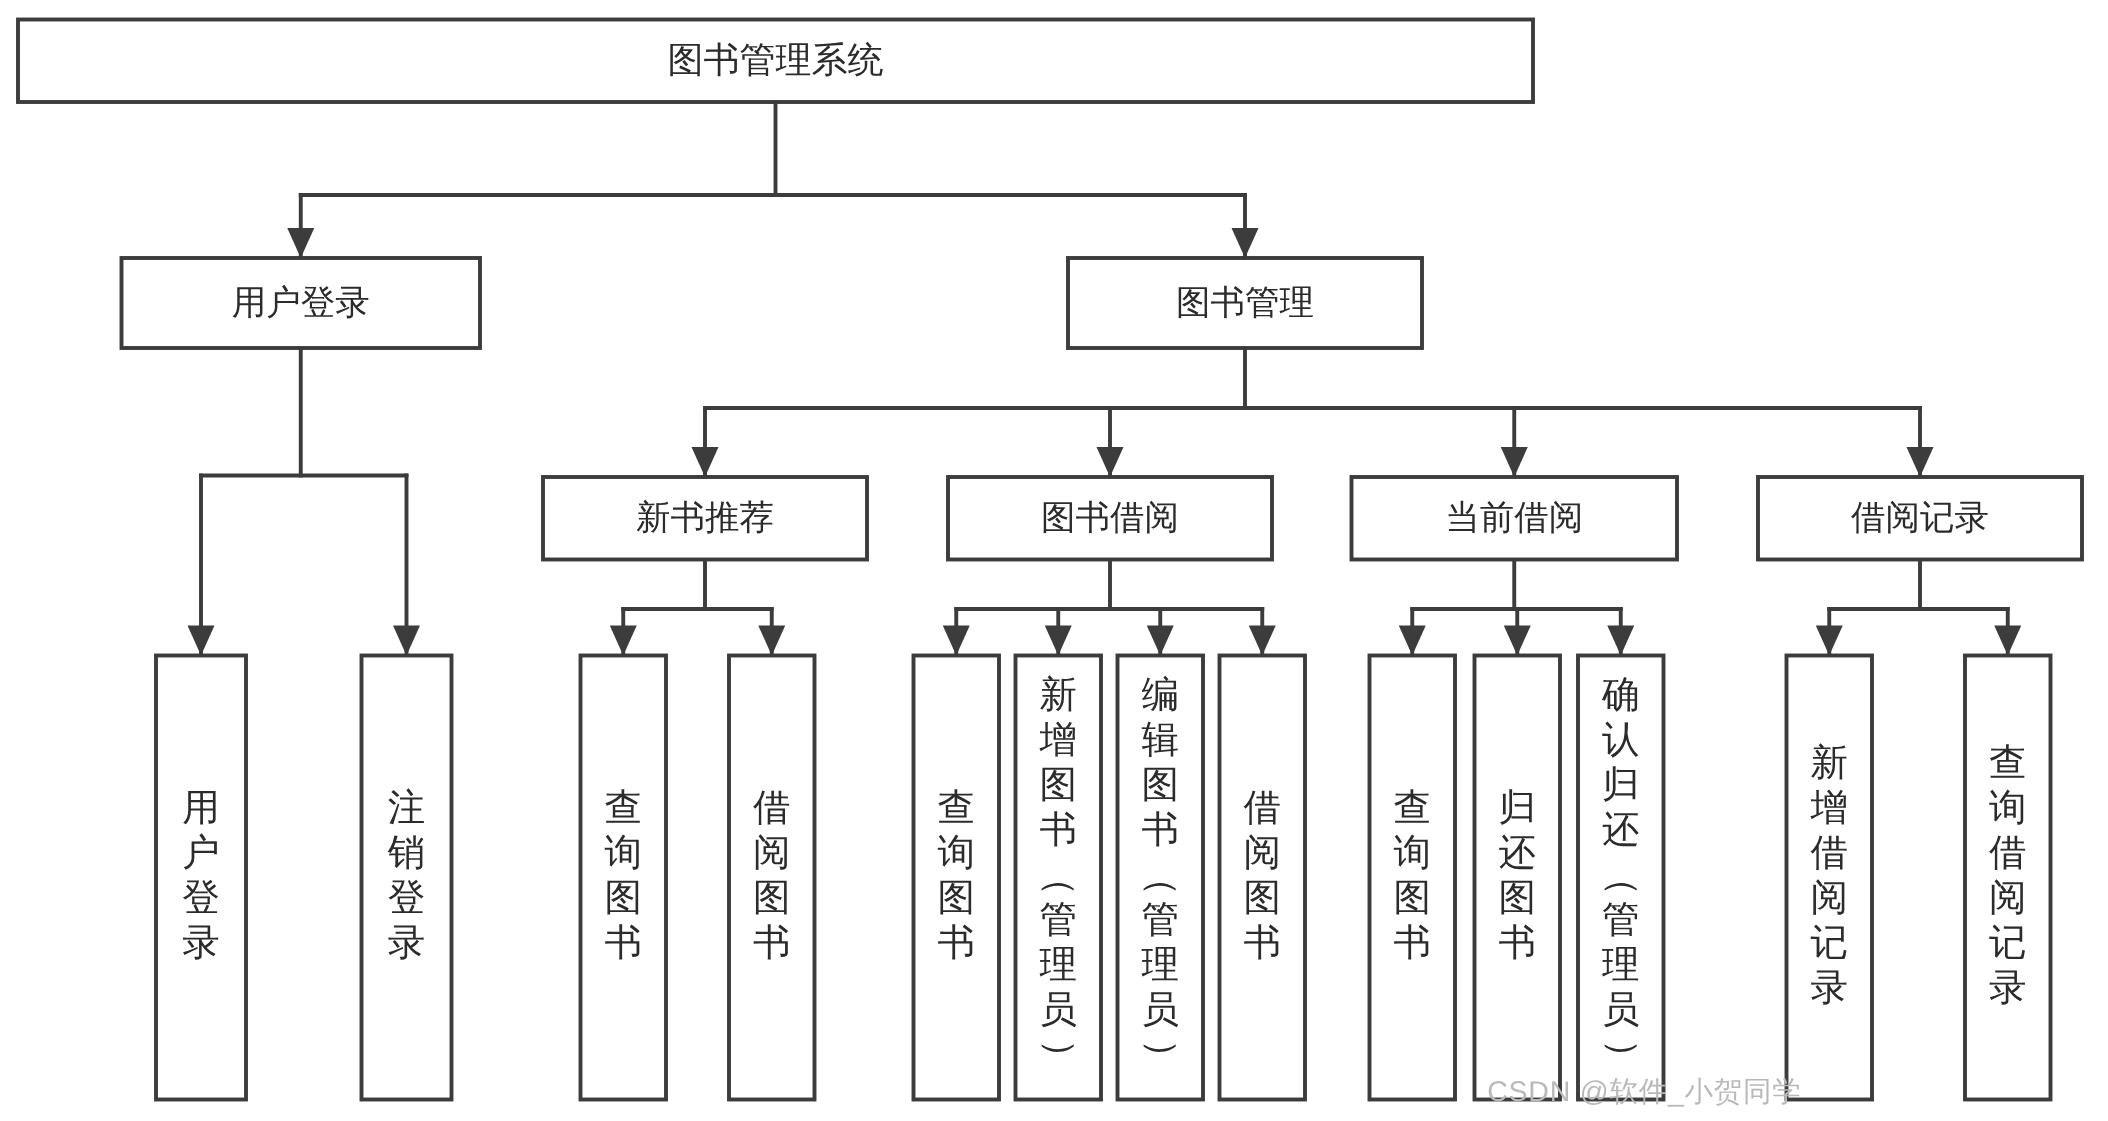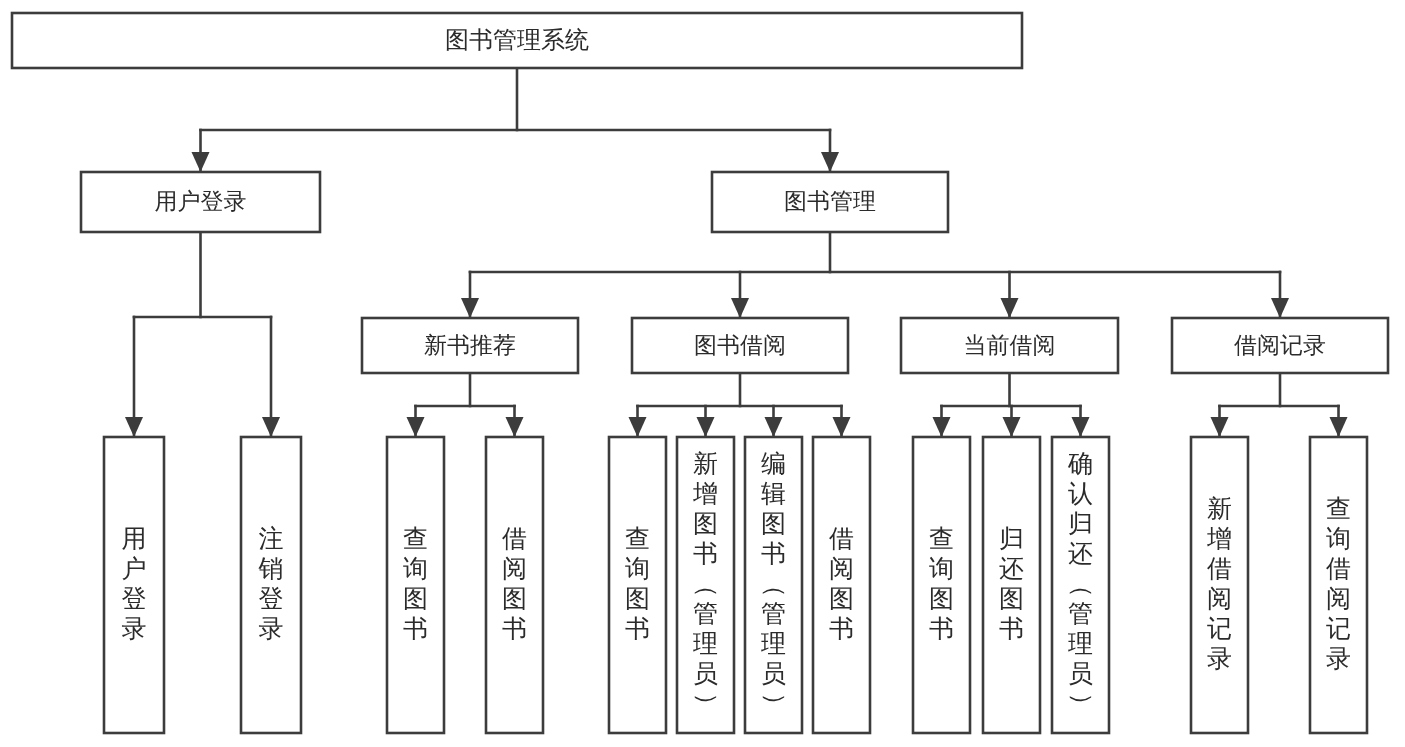--- a/index.html
+++ b/index.html
@@ -271,13 +271,14 @@
             <text x="1338.5" y="510" class="vlabel vchar">查</text>
             <text x="1338.5" y="540" class="vlabel vchar">询</text>
             <text x="1338.5" y="570" class="vlabel vchar">借</text>
             <text x="1338.5" y="600" class="vlabel vchar">阅</text>
             <text x="1338.5" y="630" class="vlabel vchar">记</text>
             <text x="1338.5" y="660" class="vlabel vchar">录</text>
           </g>
         </g>
       </g>
   </svg>
+  <div class="watermark">CSDN @软件_小贺同学</div>
 </div>
 
 </body></html>

